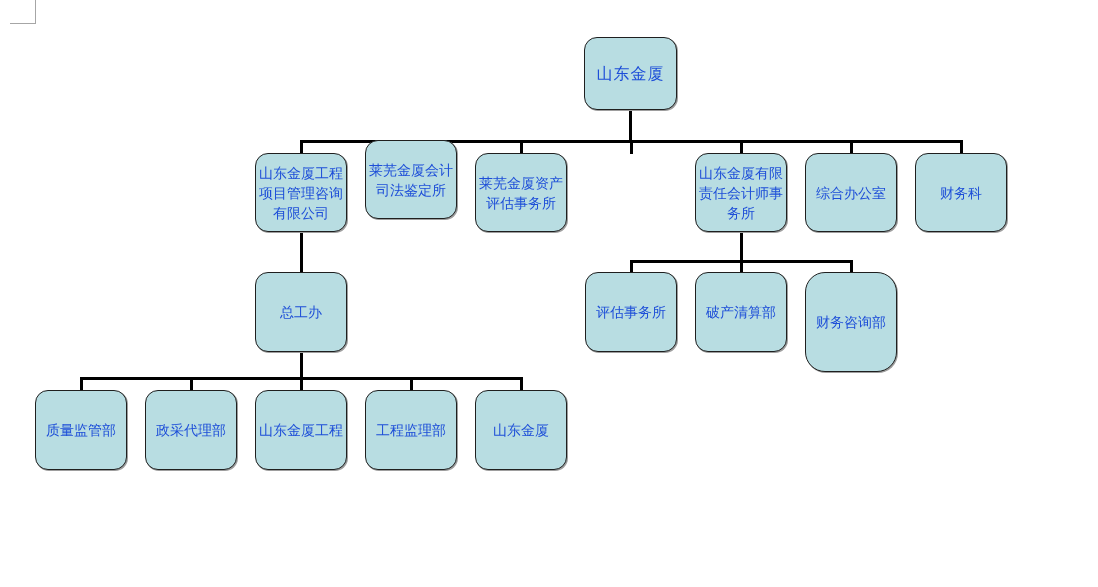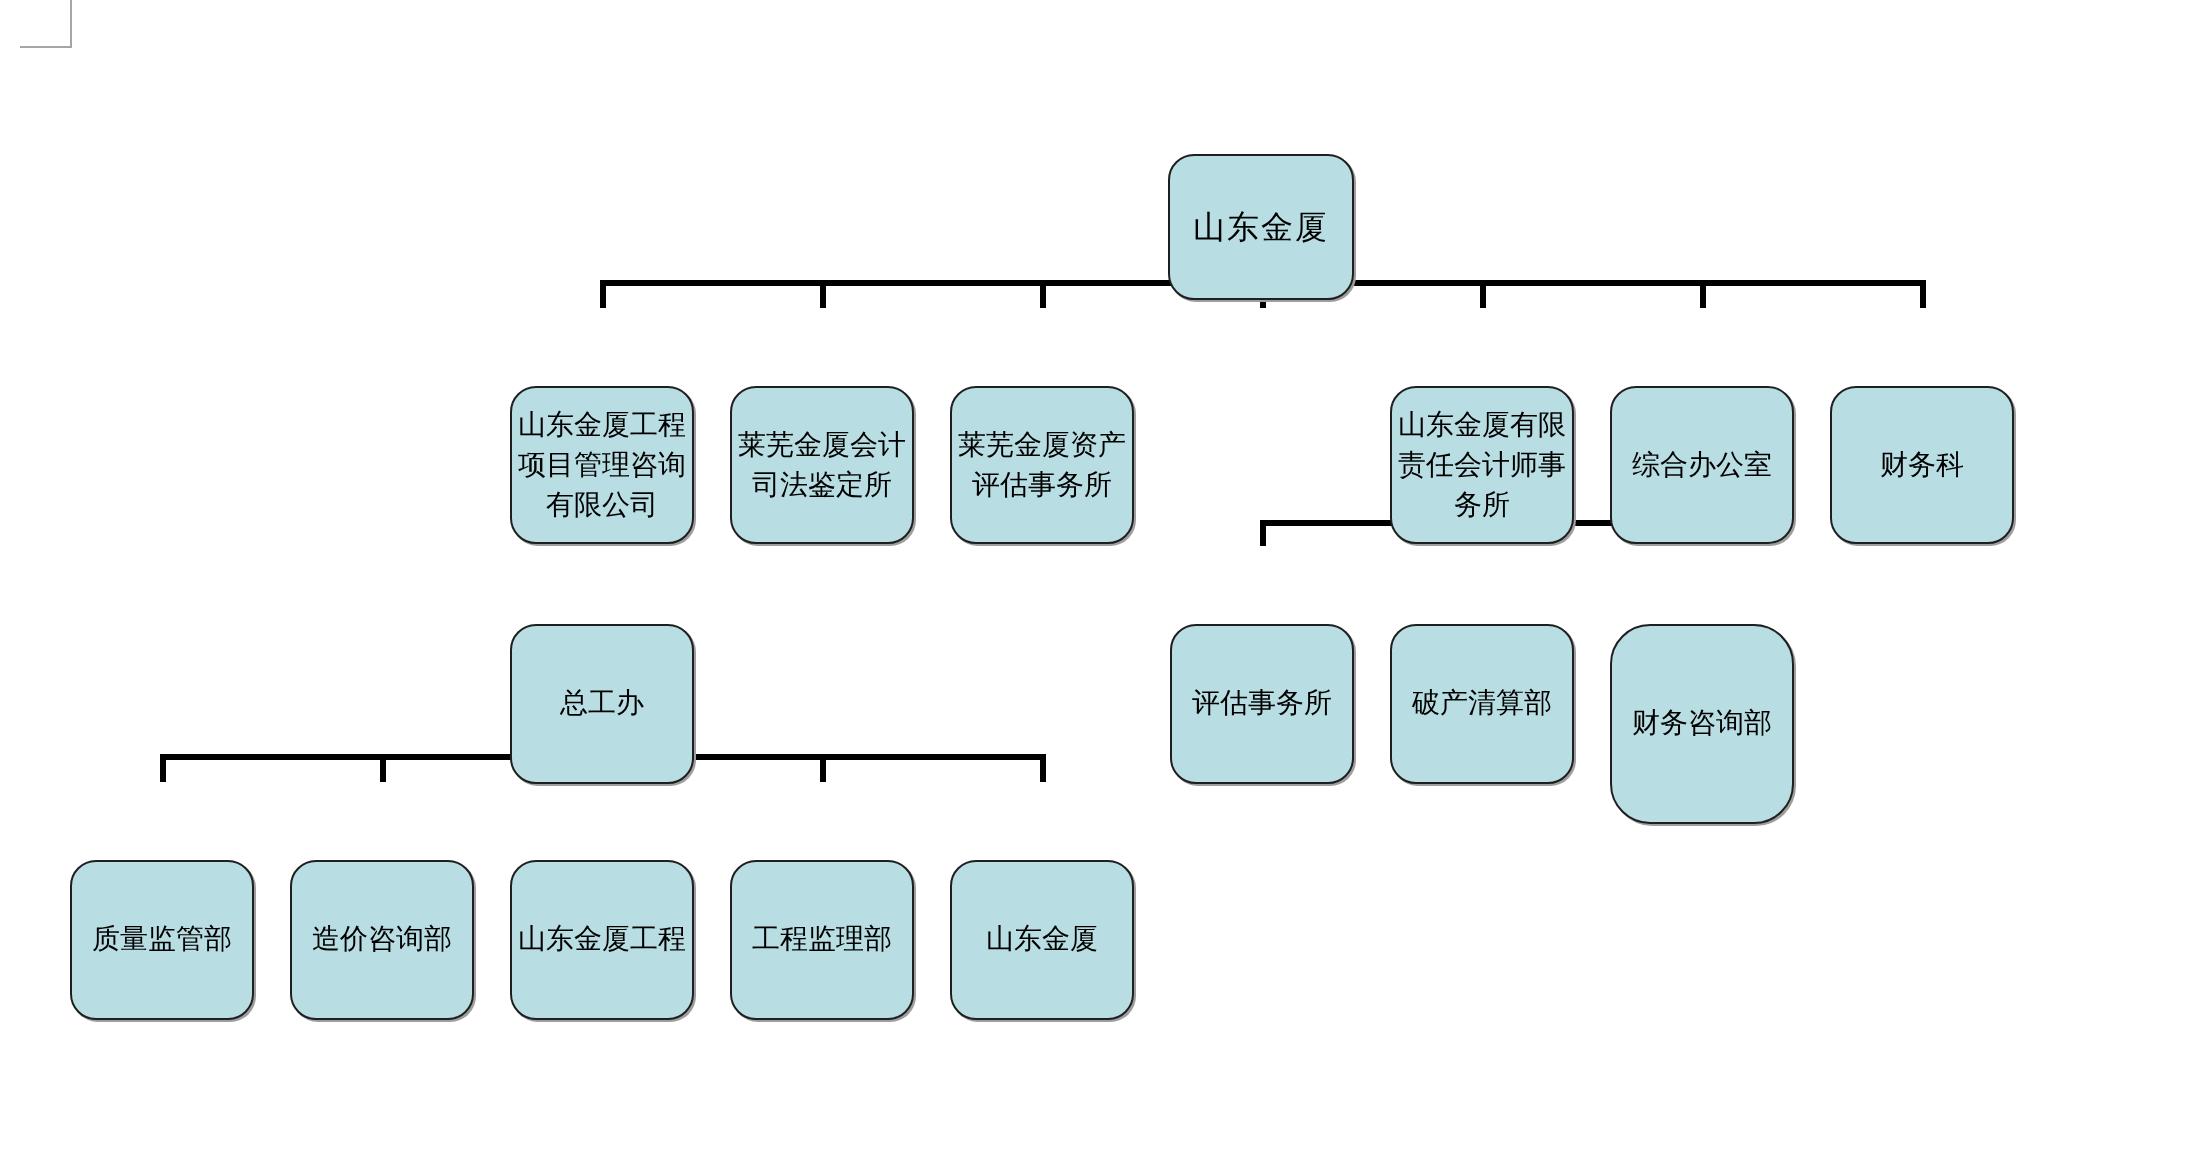--- a/index.html
+++ b/index.html
@@ -23,33 +23,32 @@
     width: 92px;
     height: 79px;
     background: #b8dde2;
     border: 1px solid #1f1f1f;
     border-radius: 13px;
     box-shadow: 1px 1px 0 0 #9e9e9e;
     display: flex;
     align-items: center;
     justify-content: center;
     text-align: center;
-    color: #000000;
+    color: #1d4ed8;
     font-size: 14px;
     line-height: 20px;
     white-space: pre-line;
     padding: 2px;
-    margin-top: 40px;
   }
   .node-root {
     left: 584px; top: 37px; width: 93px; height: 73px;
     font-size: 16px; letter-spacing: 1px;
   }
   .d0 { left: 255px; top: 153px; }
-  .d1 { left: 365px; top: 153px; }
+  .d1 { left: 365px; top: 140px; }
   .d2 { left: 475px; top: 153px; }
   .d3 { left: 585px; top: 153px; }
   .d4 { left: 695px; top: 153px; }
   .d5 { left: 805px; top: 153px; }
   .d6 { left: 915px; top: 153px; }
   .ceo { left: 255px; top: 272px; height: 80px; }
   .p0 { left: 35px;  top: 390px; height: 80px; }
   .p1 { left: 145px; top: 390px; height: 80px; }
   .p2 { left: 255px; top: 390px; height: 80px; }
   .p3 { left: 365px; top: 390px; height: 80px; }
@@ -129,21 +128,21 @@
 评估事务所</div>
   <div class="node d4">山东金厦有限
 责任会计师事
 务所</div>
   <div class="node d5">综合办公室</div>
   <div class="node d6">财务科</div>
 
   <div class="node ceo">总工办</div>
 
   <div class="node p0">质量监管部</div>
-  <div class="node p1">造价咨询部</div>
+  <div class="node p1">政采代理部</div>
   <div class="node p2">山东金厦工程</div>
   <div class="node p3">工程监理部</div>
   <div class="node p4">山东金厦</div>
 
   <div class="node a0">评估事务所</div>
   <div class="node a1">破产清算部</div>
   <div class="node a2">财务咨询部</div>
 
 </div>
 

